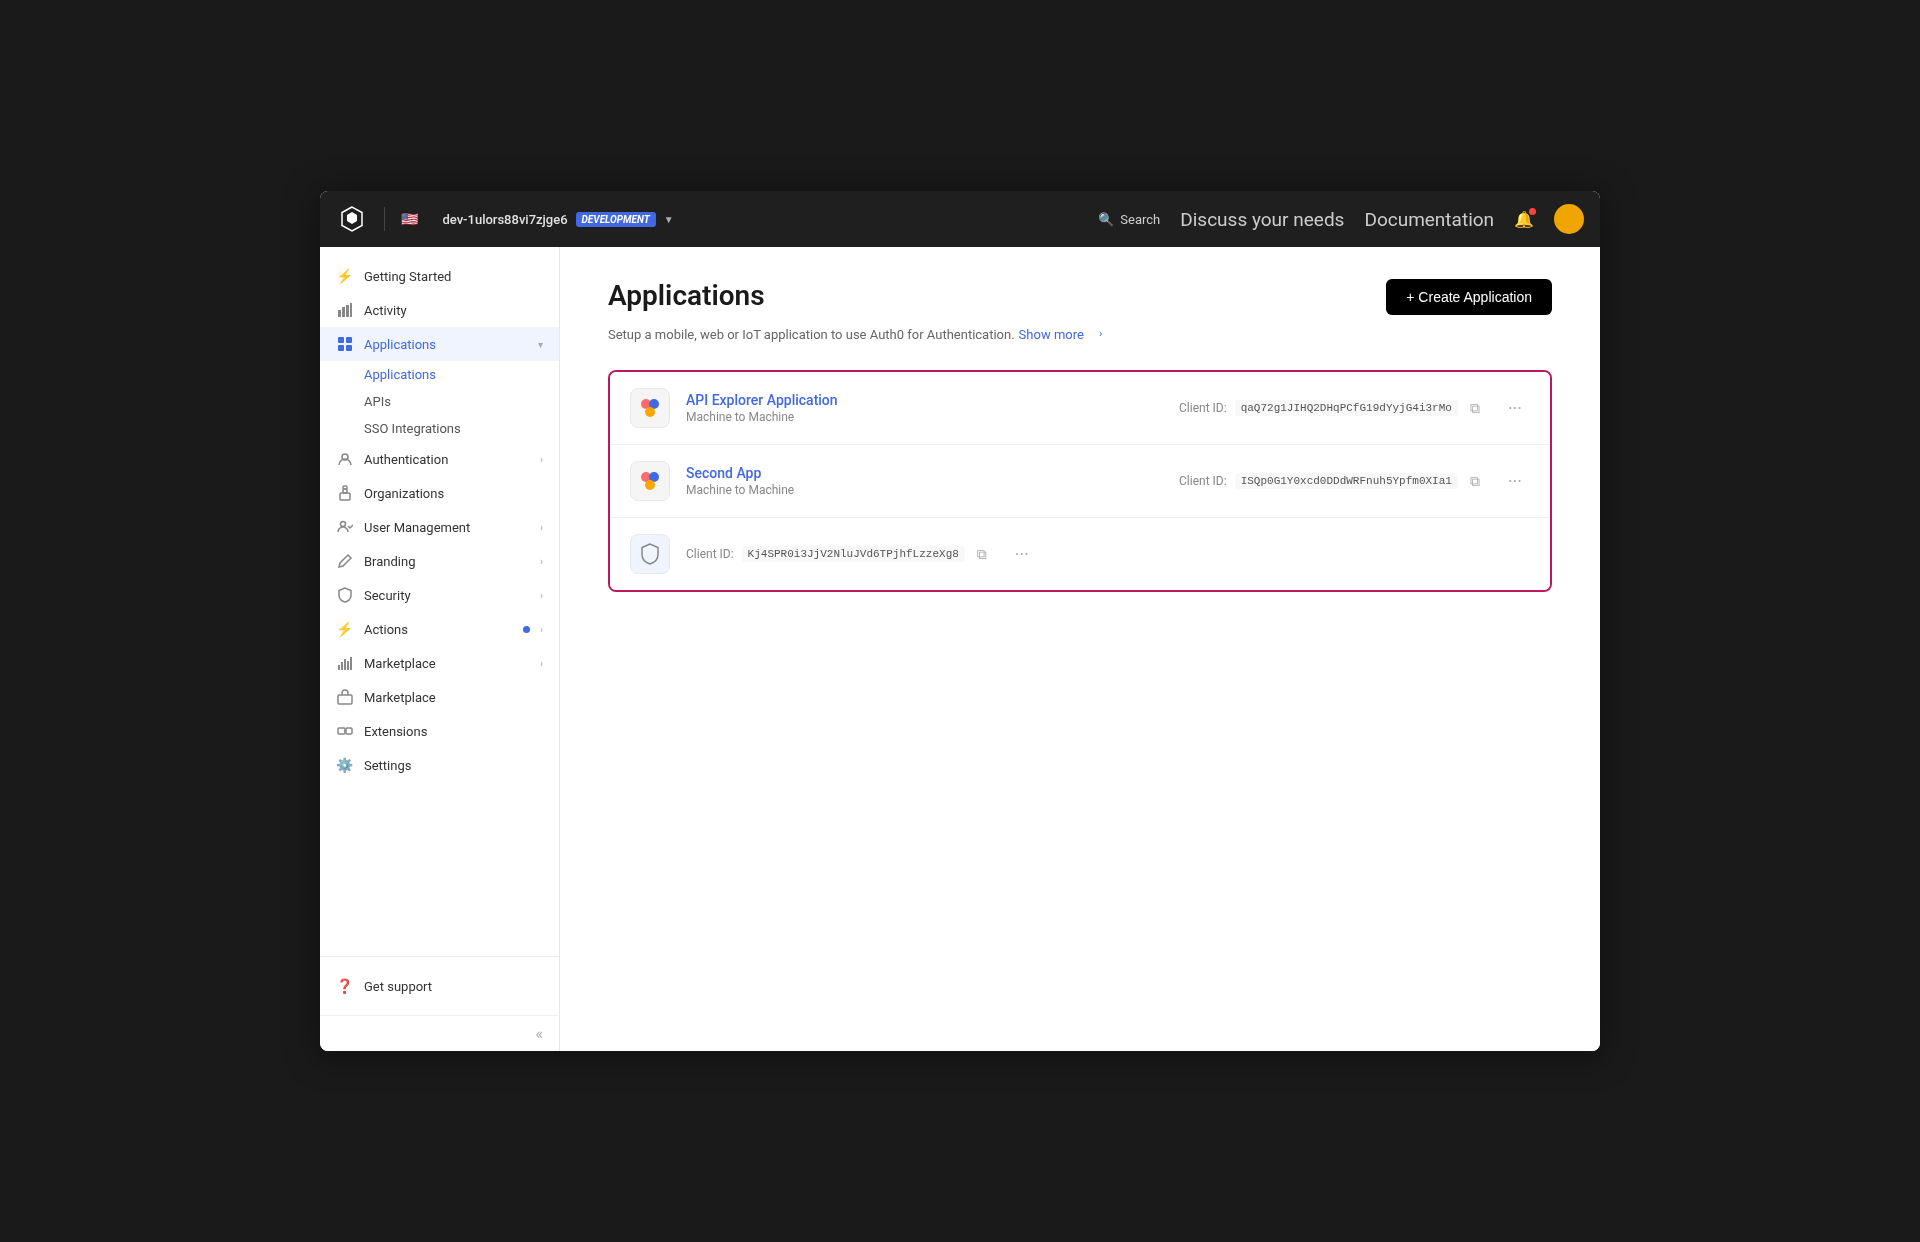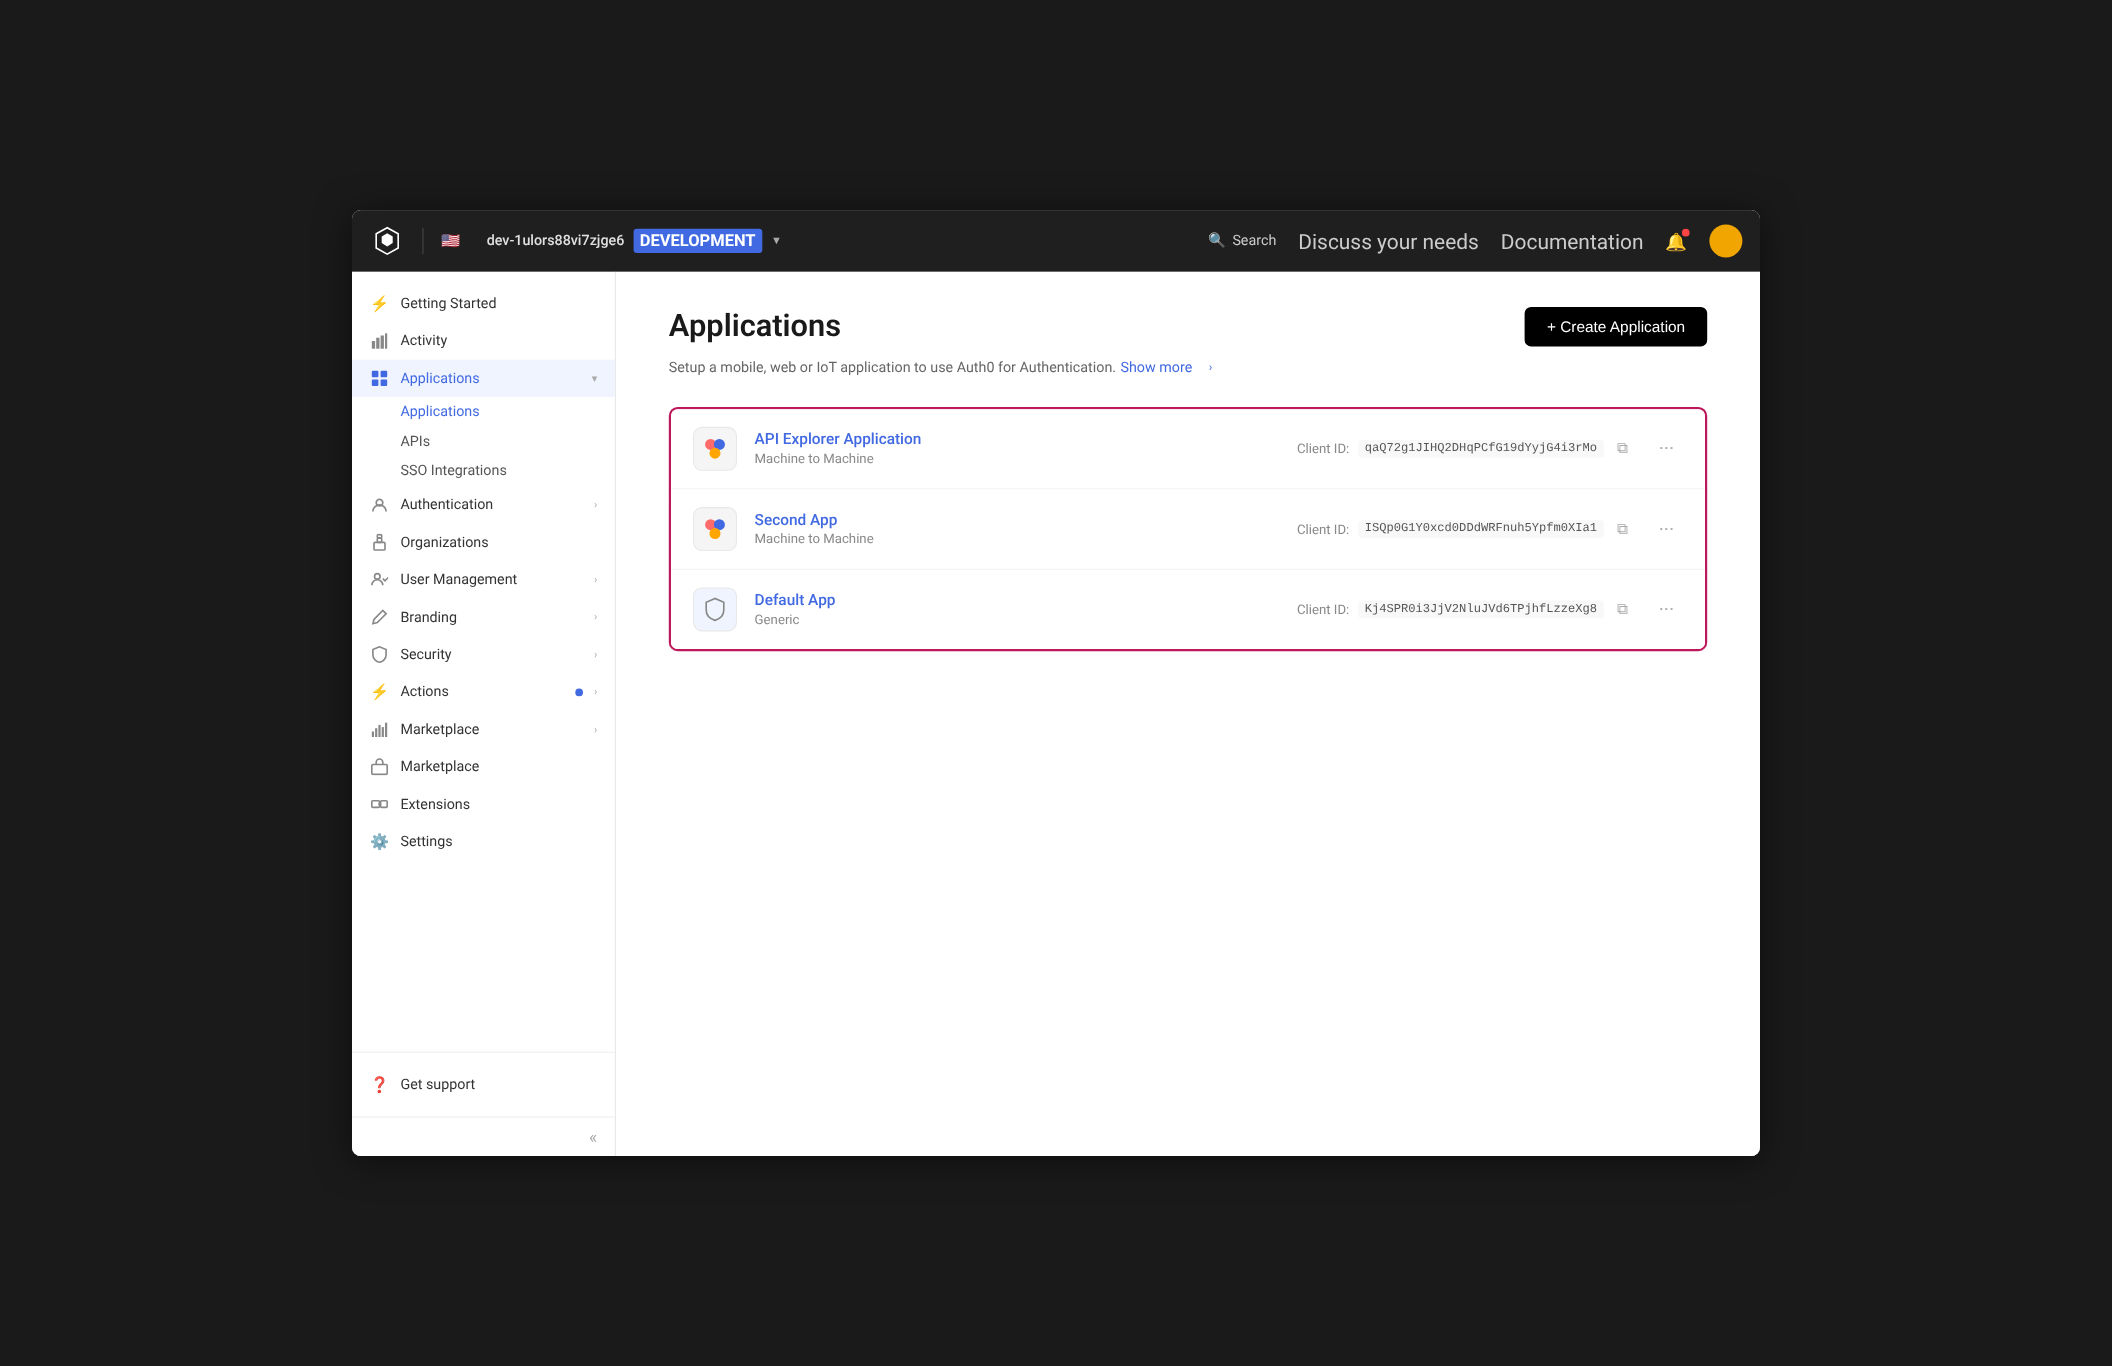--- a/index.html
+++ b/index.html
@@ -7,21 +7,21 @@
     .browser-window { width: 1280px; height: 860px; background: #f5f5f5; border-radius: 8px; overflow: hidden; display: flex; flex-direction: column; box-shadow: 0 4px 32px rgba(0,0,0,0.5); }
     
     
     .topbar { background: #1f1f1f; height: 56px; display: flex; align-items: center; padding: 0 16px; gap: 12px; flex-shrink: 0; }
     .logo-icon { width: 32px; height: 32px; display: flex; align-items: center; justify-content: center; }
     .logo-svg { width: 28px; height: 28px; }
     .topbar-divider { width: 1px; height: 24px; background: #444; margin: 0 4px; }
     .tenant-badge { display: flex; align-items: center; gap: 8px; cursor: pointer; }
     .tenant-flag { font-size: 14px; }
     .tenant-name { color: #e0e0e0; font-size: 13px; font-weight: 500; margin-left: 16px; }
-    .tenant-env { background: #4169e1; color: white; font-size: 15px; font-weight: 700; padding: 2px 6px; border-radius: 3px; text-transform: uppercase; }
+    .tenant-env { background: #4169e1; color: white; font-size: 10px; font-weight: 700; padding: 2px 6px; border-radius: 3px; text-transform: uppercase; font-style: italic; }
     .tenant-chevron { color: #aaa; font-size: 10px; }
     .topbar-right { margin-left: auto; display: flex; align-items: center; gap: 20px; }
     .topbar-search { display: flex; align-items: center; gap: 6px; color: #ccc; font-size: 13px; cursor: pointer; }
     .topbar-link { color: #ccc; font-size: 19px; cursor: pointer; text-decoration: none; }
     .topbar-bell { color: #ccc; font-size: 16px; position: relative; cursor: pointer; }
     .bell-dot { position: absolute; top: -2px; right: -2px; width: 7px; height: 7px; background: #ff4444; border-radius: 50%; }
     .avatar { width: 30px; height: 30px; background: #f0a500; border-radius: 50%; cursor: pointer; }
 
     
     .main-layout { display: flex; flex: 1; overflow: hidden; }
@@ -316,24 +316,20 @@
           </div>
           <div class="more-btn">···</div>
         </div>
 
         <div class="app-row">
           <div class="app-icon app-icon-shield">
             <svg width="24" height="24" viewBox="0 0 24 24" fill="none">
               <path d="M12 2L4 5.5v7C4 17 7.5 20.5 12 22c4.5-1.5 8-5 8-9.5v-7L12 2z" stroke="#888" stroke-width="1.5" fill="none"></path>
             </svg>
           </div>
-          <div class="app-info">
-            <div class="app-name">Default App</div>
-            <div class="app-type">Generic</div>
-          </div>
           <div class="client-id-section">
             <span class="client-id-label">Client ID:</span>
             <span class="client-id-value">Kj4SPR0i3JjV2NluJVd6TPjhfLzzeXg8</span>
             <span class="copy-btn">⧉</span>
           </div>
           <div class="more-btn">···</div>
         </div>
       </div>
     </div>
   </div>

